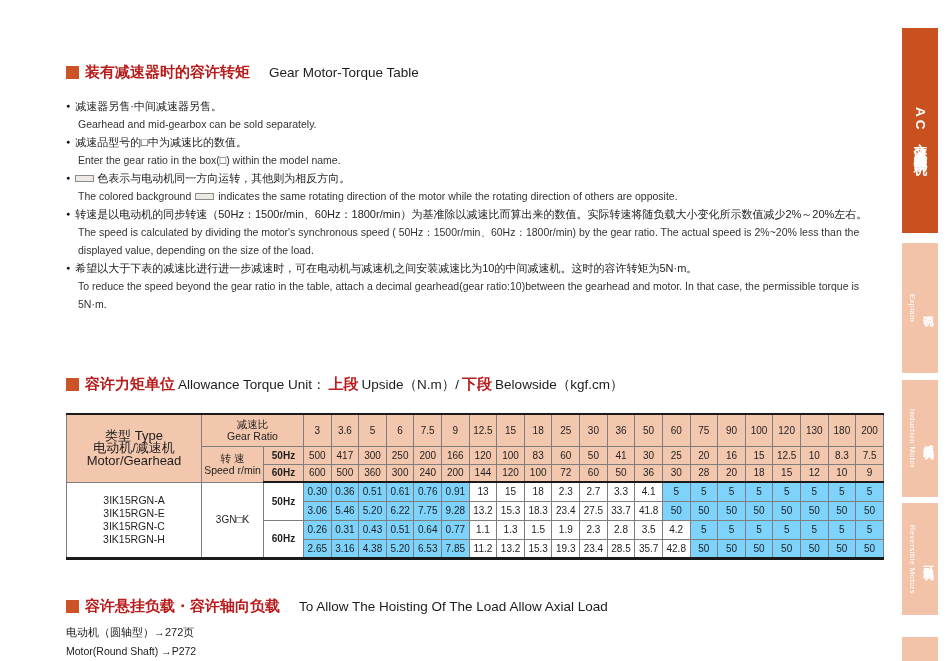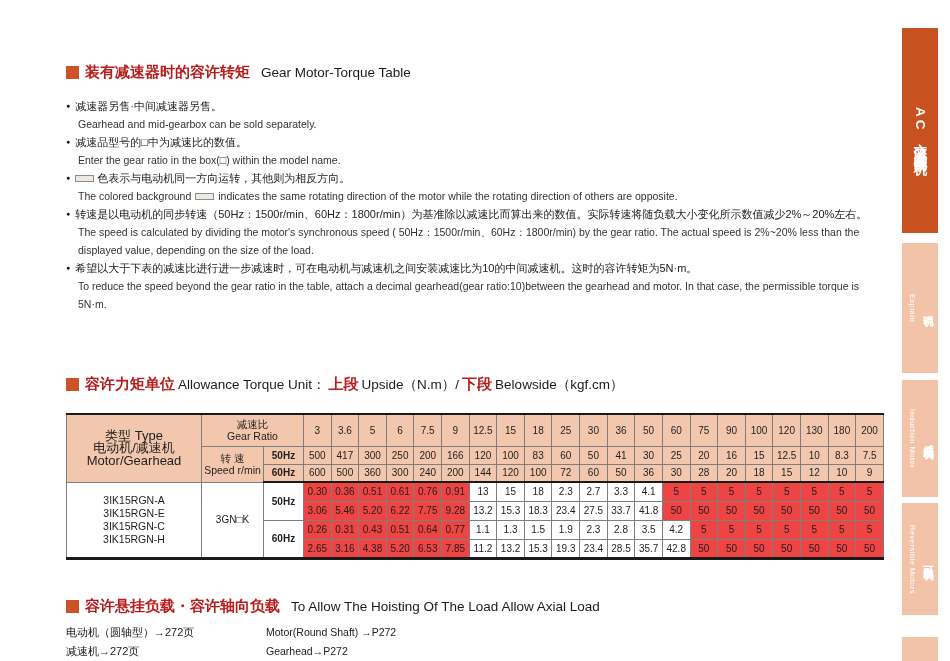--- a/index.html
+++ b/index.html
@@ -11,21 +11,21 @@
     position:relative;
     overflow:hidden;
   }
   .content { position:absolute; left:66px; top:0; width:820px; }
 
   
   .sec-head { display:flex; align-items:center; margin-top:62px; }
   .sec-head.first { margin-top:63px; }
   .sq { width:13px; height:13px; background:#cc5227; flex:none; margin-right:6px; }
   .sec-head .zh { font-weight:bold; font-size:15px; color:#b91c1c; }
-  .sec-head .en { font-size:13.5px; color:#1c1c1c; margin-left:11px; }
+  .sec-head .en { font-size:13.5px; color:#1c1c1c; margin-left:19px; }
   .sec-head .en.tight { margin-left:3px; margin-right:3px; }
 
   
   .notes { margin-top:15px; }
   .note  { margin:0; }
   .nzh { font-size:11px; line-height:18px; color:#222; }
   .nen { font-size:10.5px; line-height:18px; color:#333; padding-left:12px; }
   .dot { font-size:7px; vertical-align:2px; margin-right:5px; color:#111; }
   .swatch { display:inline-block; width:19px; height:7px; border:1px solid #8c8c8c;
             background:#efe9e4; vertical-align:middle; margin:0 3px 2px 0; }
@@ -35,31 +35,31 @@
   table.torque { border-collapse:collapse; table-layout:fixed; width:818px; margin-top:19px;
                  border-top:2px solid #1a1a1a; border-bottom:3px solid #1a1a1a;
                  border-left:1.5px solid #1a1a1a; border-right:1.5px solid #1a1a1a; }
   .torque td { border:1px solid #7e7e7e; text-align:center; vertical-align:middle;
                font-size:10px; padding:0; white-space:nowrap; overflow:hidden; color:#1e1e1e; }
   .torque tr { height:19px; }
   .torque tr.r1 { height:32px; }
   .torque tr.r2, .torque tr.r3 { height:18px;margin-left:45px; }
   .torque tr.r3 td { border-bottom:2px solid #1a1a1a; }
   .torque .peach { background:#f3c7ad; }
-  .torque .cgray { background:#ef4444; }
+  .torque .cgray { background:#7dd3fc; }
   .torque .cwhite { background:#ffffff; }
   .type-cell div { line-height:12.5px; font-size:13px; }
   .ratio-cell div, .speed-cell div { line-height:12.5px; font-size:10.5px; }
   .freq-h { font-weight:bold; font-size:10px; }
   .models-cell div { line-height:13px; font-size:10.5px; }
   .gearhead-cell { font-size:10.5px; }
 
   
   .load-links { margin-top:7px; }
-  .link-row { display:flex; line-height:19px; }
+  .link-row { display:flex; line-height:19px;flex-direction:column; }
   .lzh { font-size:11px; width:200px; color:#222; }
   .len { font-size:10.5px; color:#222; }
 
   
   .stab { position:absolute; left:902px; width:36px; writing-mode:vertical-rl;
           text-orientation:mixed; text-align:center; overflow:hidden; }
   .stab-main { top:28px; height:205px; background:#c9511f; }
   .stab-main .szh { display:block; height:100%; line-height:36px; color:#fff;
                     font-weight:bold; font-size:13.5px; letter-spacing:3px; }
   .stab-sub { background:#f2c3a9; }

